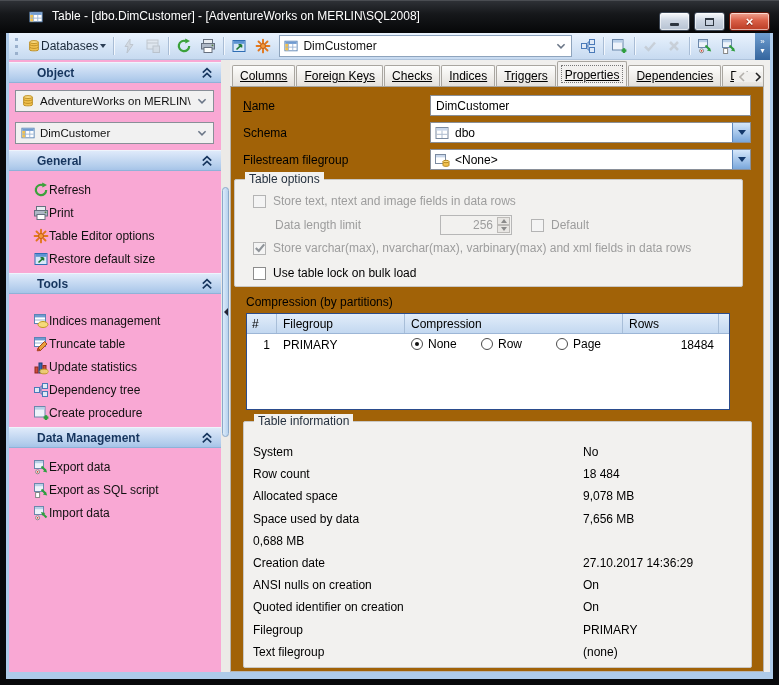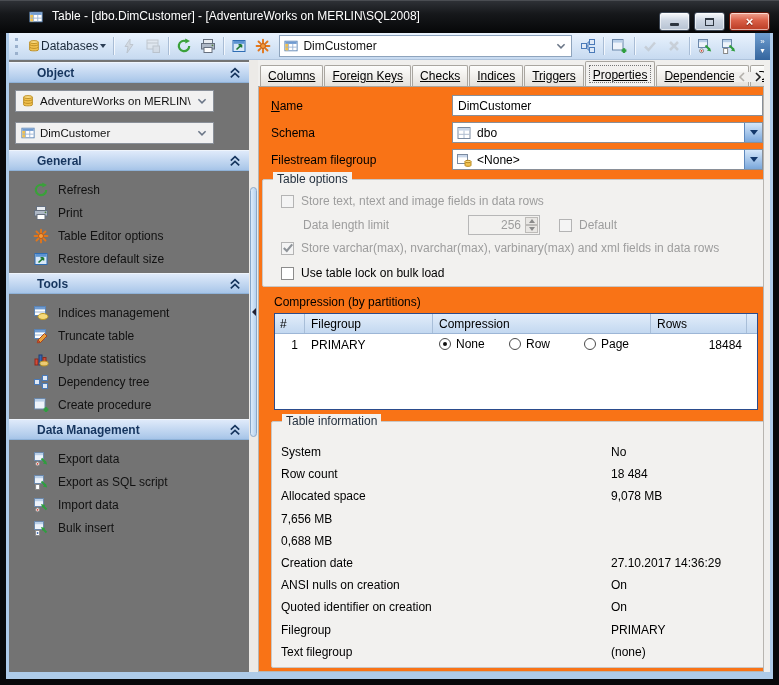--- a/index.html
+++ b/index.html
@@ -37,49 +37,49 @@
   .tcombo{width:293px;height:22px;background:#fff;border:1px solid #8ea4bd;display:flex;align-items:center;gap:5px;padding:0 4px;margin:0 4px;font-size:12px;color:#111;}
   .tcombo .chev{margin-left:auto;}
   .overflow{position:absolute;right:0;top:0;width:15px;height:27px;
     background:linear-gradient(#6f9ed0,#34659e);display:flex;flex-direction:column;align-items:center;justify-content:center;gap:3px;color:#fff;}
   .ovr-chev{font-size:8px;line-height:6px;color:#fff;}
 
   
   .content{flex:1;display:flex;position:relative;background:#f0efed;overflow:hidden;}
 
   
-  .sidebar{width:240px;flex:none;background:#737373;overflow:hidden;}
+  .sidebar{width:212px;flex:none;background:#f9a8d4;overflow:hidden;}
   .sec-header{height:21px;display:flex;align-items:center;padding:0 8px 0 28px;
     background:linear-gradient(#dfeafa,#b3cdec 80%,#a6c4e8);border-top:1px solid #eef4fc;border-bottom:1px solid #8fb2d8;
     color:#16355e;font-weight:bold;font-size:12px;}
   .sec-header .dblchev{margin-left:auto;}
   .side-combo{width:199px;height:22px;margin:0 0 0 6px;background:#f1f1f1;border:1px solid #898f98;
     display:flex;align-items:center;gap:5px;padding:0 5px;font-size:11.5px;color:#111;}
   .side-combo .val{white-space:nowrap;overflow:hidden;flex:1;}
-  .side-item{height:23px;display:flex;align-items:center;gap:9px;padding-left:24px;font-size:12px;color:#111;}
+  .side-item{height:23px;display:flex;align-items:center;padding-left:24px;font-size:12px;color:#111;}
 
   
   .splitter{width:9px;flex:none;position:relative;background:#eceae7;}
   .split-pill{position:absolute;left:1px;top:127px;width:7px;height:250px;border-radius:4px;
     background:linear-gradient(90deg,#dcebfa,#b7d2ee);border:1px solid #8aa8c9;display:flex;align-items:center;justify-content:center;}
   .split-arrow{width:0;height:0;border-top:4px solid transparent;border-bottom:4px solid transparent;border-right:4px solid #223;}
 
   
   .main{flex:1;display:flex;flex-direction:column;margin-right:6px;min-width:0;}
   .tabstrip{height:27px;flex:none;position:relative;display:flex;align-items:flex-end;padding-left:2px;
     border-bottom:1px solid #a9a6a0;background:#f0efed;overflow:hidden;text-decoration:underline;}
   .tab{height:21px;display:flex;align-items:center;padding:0 7px;font-size:12px;color:#000;white-space:nowrap;
     border:1px solid #a9a6a0;border-bottom:none;border-radius:2px 2px 0 0;background:linear-gradient(#fdfdfc,#eceae6 70%,#e3e0db);margin-right:1px;}
   .tab.active{height:26px;margin-bottom:-1px;background:#f2f1ef;position:relative;z-index:2;}
   .tab.active::before{content:"";position:absolute;inset:3px 3px 4px 3px;border:1px dotted #767676;}
   .tabscroll{position:absolute;right:2px;bottom:4px;display:flex;gap:8px;background:#f0efed;padding-left:4px;}
   .tsa{font-size:13px;line-height:14px;color:#222;}
 
   
-  .panel{flex:1;background:#f97316;border:1px solid #b8b5b0;border-top:none;padding:8px 0 0 12px;overflow:hidden;}
+  .panel{flex:1;background:#a16207;border:1px solid #b8b5b0;border-top:none;padding:8px 0 0 12px;overflow:hidden;}
   .frow{display:flex;align-items:center;height:21px;margin-bottom:6px;}
   .flabel{width:187px;font-size:12px;color:#000;}
   .accel{text-decoration:underline;}
   .tinput{width:321px;height:21px;background:#fff;border:1px solid #898f98;display:flex;align-items:center;padding:0 5px;font-size:12px;}
   .dd{width:321px;height:21px;background:#fff;border:1px solid #898f98;display:flex;align-items:center;gap:5px;padding:0 0 0 3px;font-size:12px;position:relative;}
   .dd-btn{margin-left:auto;width:18px;height:19px;background:linear-gradient(#d5e7fa,#8cb4e2 80%,#7aa7da);border-left:1px solid #5d88bd;display:flex;align-items:center;justify-content:center;}
   .dd-tri{width:0;height:0;border-left:4px solid transparent;border-right:4px solid transparent;border-top:5px solid #13386b;}
 
   
   .group{position:relative;border:1px solid #c9c7c4;border-radius:2px;background:#f2f1ef;margin-right:26px;}
@@ -456,21 +456,21 @@
                 <span>Restore default size</span>
               </div>
           </div>
 
           <div class="sec-header" style="margin-top:3px">
             <span>Tools</span>
             <svg class="ic12 dblchev" viewBox="0 0 10 10">
                 <use href="#i-dblchev"></use>
               </svg>
           </div>
-          <div style="margin-top:7px">
+          <div style="margin-top:15px">
             <div class="side-item">
                 <svg class="ic" viewBox="0 0 16 16">
                   <use href="#i-indices"></use>
                 </svg>
                 <span>Indices management</span>
               </div>
             <div class="side-item">
                 <svg class="ic" viewBox="0 0 16 16">
                   <use href="#i-truncate"></use>
                 </svg>
@@ -513,26 +513,20 @@
                 <svg class="ic" viewBox="0 0 16 16">
                   <use href="#i-exportsql"></use>
                 </svg>
                 <span>Export as SQL script</span>
               </div>
             <div class="side-item">
                 <svg class="ic" viewBox="0 0 16 16">
                   <use href="#i-import"></use>
                 </svg>
                 <span>Import data</span>
-              </div>
-            <div class="side-item">
-                <svg class="ic" viewBox="0 0 16 16">
-                  <use href="#i-bulk"></use>
-                </svg>
-                <span>Bulk insert</span>
               </div>
           </div>
         </div>
 
         <div class="splitter">
           <div class="split-pill">
             <div class="split-arrow"></div>
           </div>
         </div>
 
@@ -683,20 +677,21 @@
                 </div>
               <div class="inforow">
                   <span class="inflabel">Row count</span>
                   <span>18 484</span>
                 </div>
               <div class="inforow">
                   <span class="inflabel">Allocated space</span>
                   <span>9,078 MB</span>
                 </div>
               <div class="inforow">
+                  <span class="inflabel">Space used by data</span>
                   <span>7,656 MB</span>
                 </div>
               <div class="inforow">
                   <span>0,688 MB</span>
                 </div>
               <div class="inforow">
                   <span class="inflabel">Creation date</span>
                   <span>27.10.2017 14:36:29</span>
                 </div>
               <div class="inforow">

